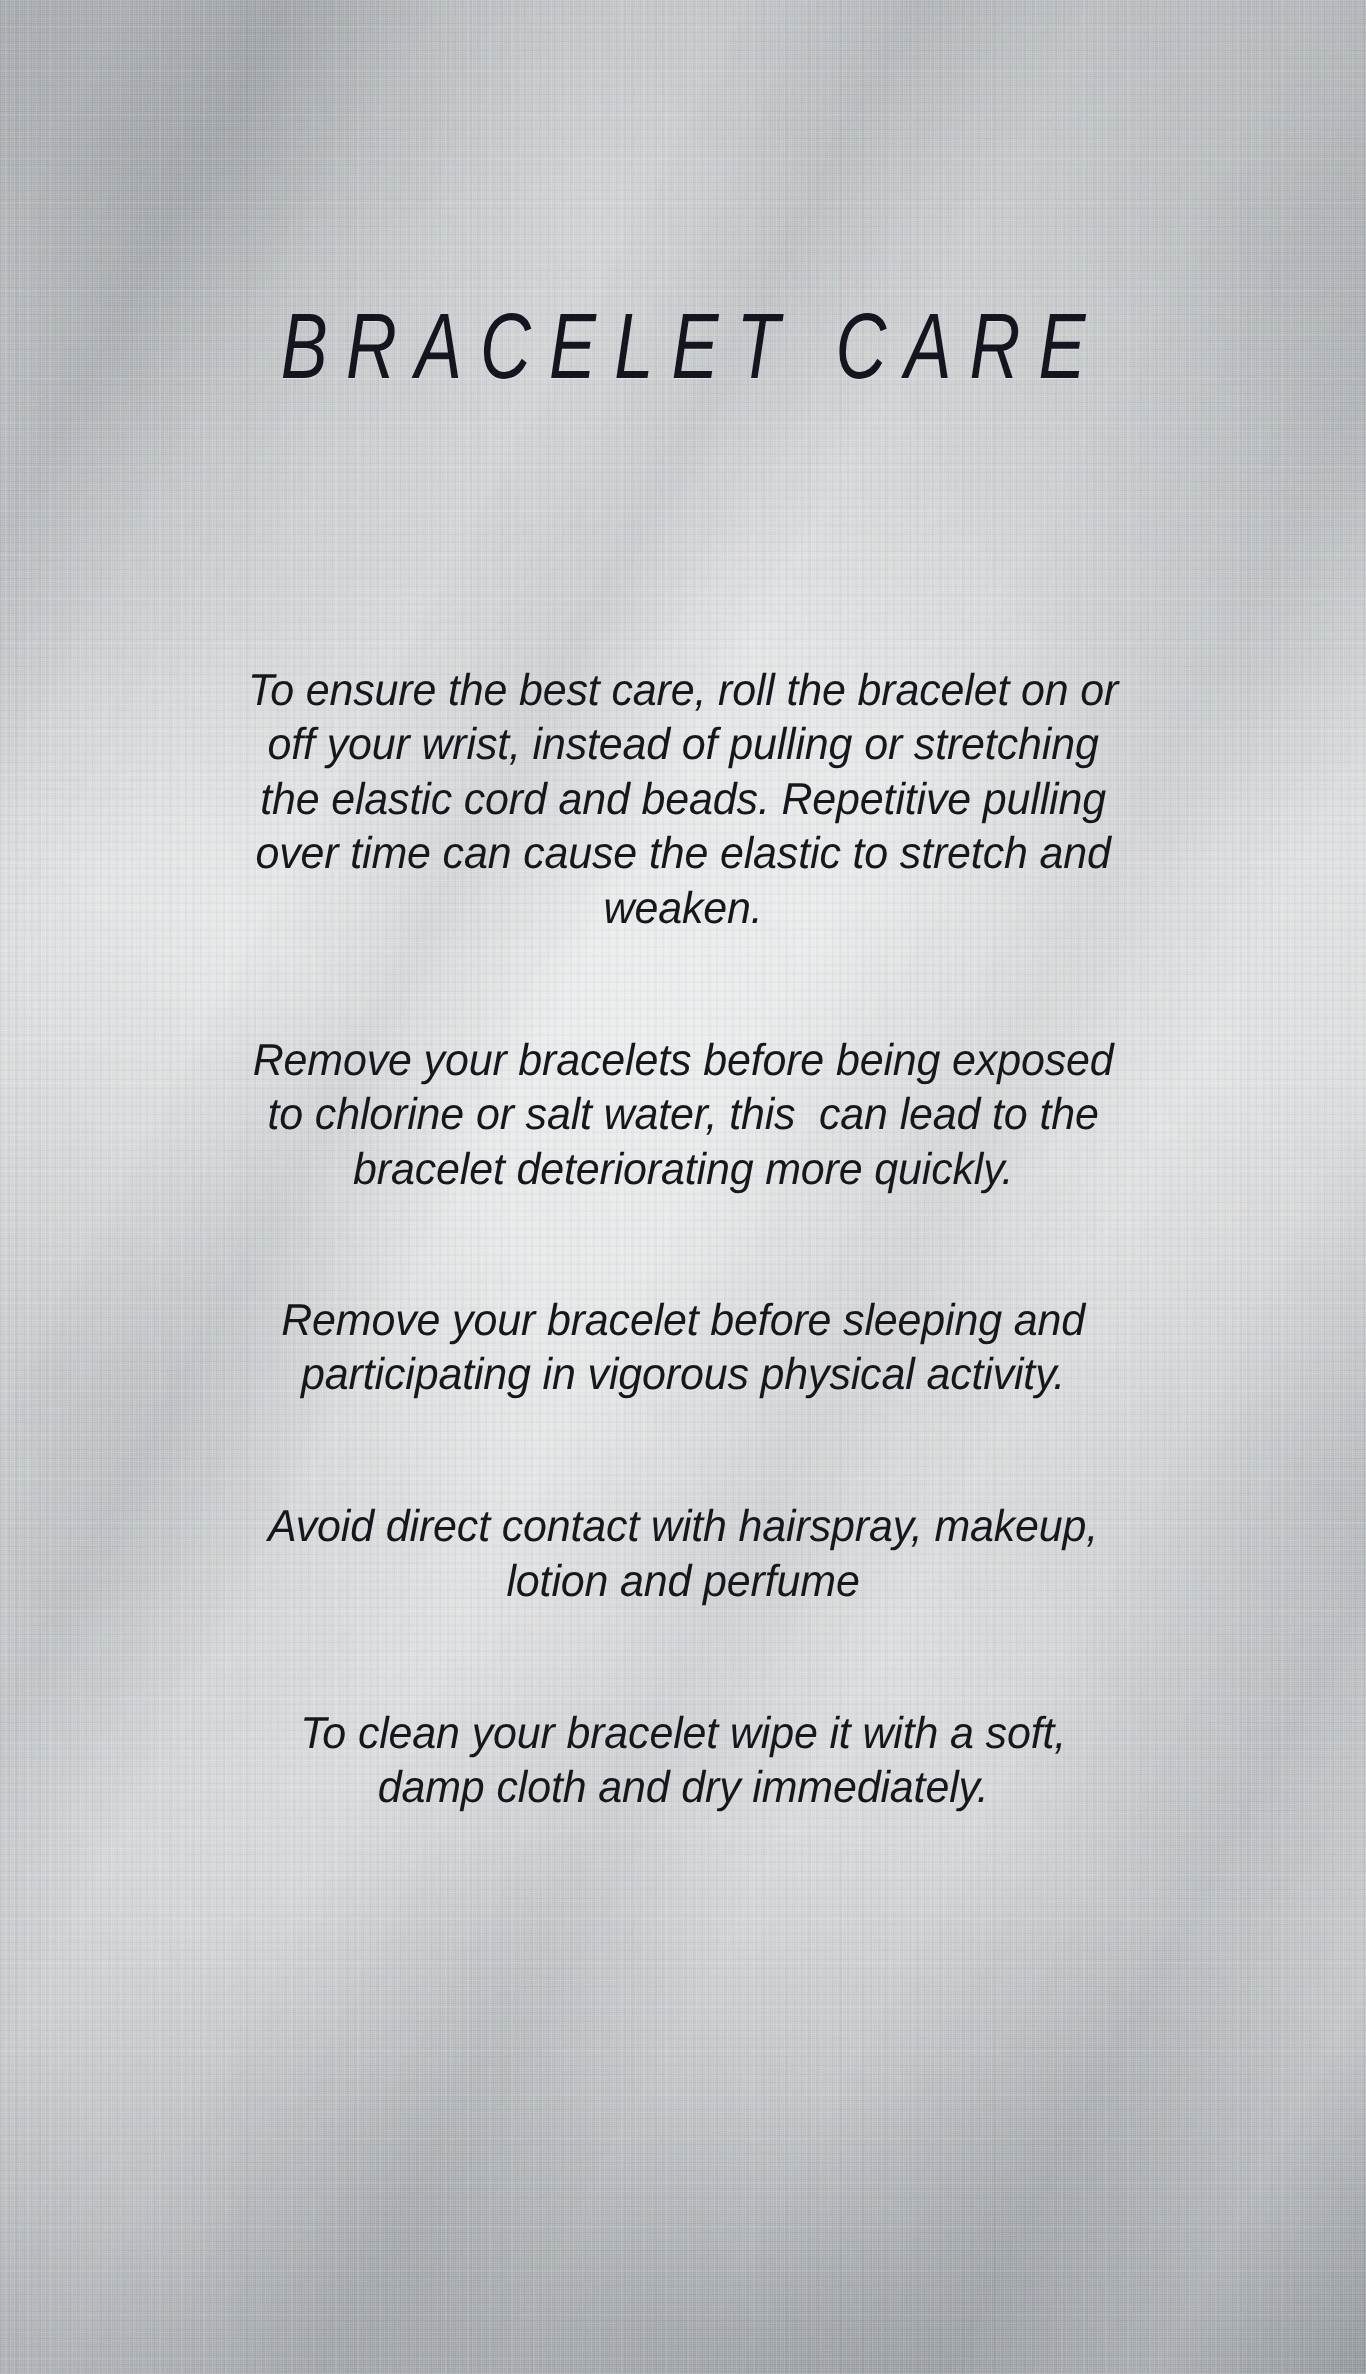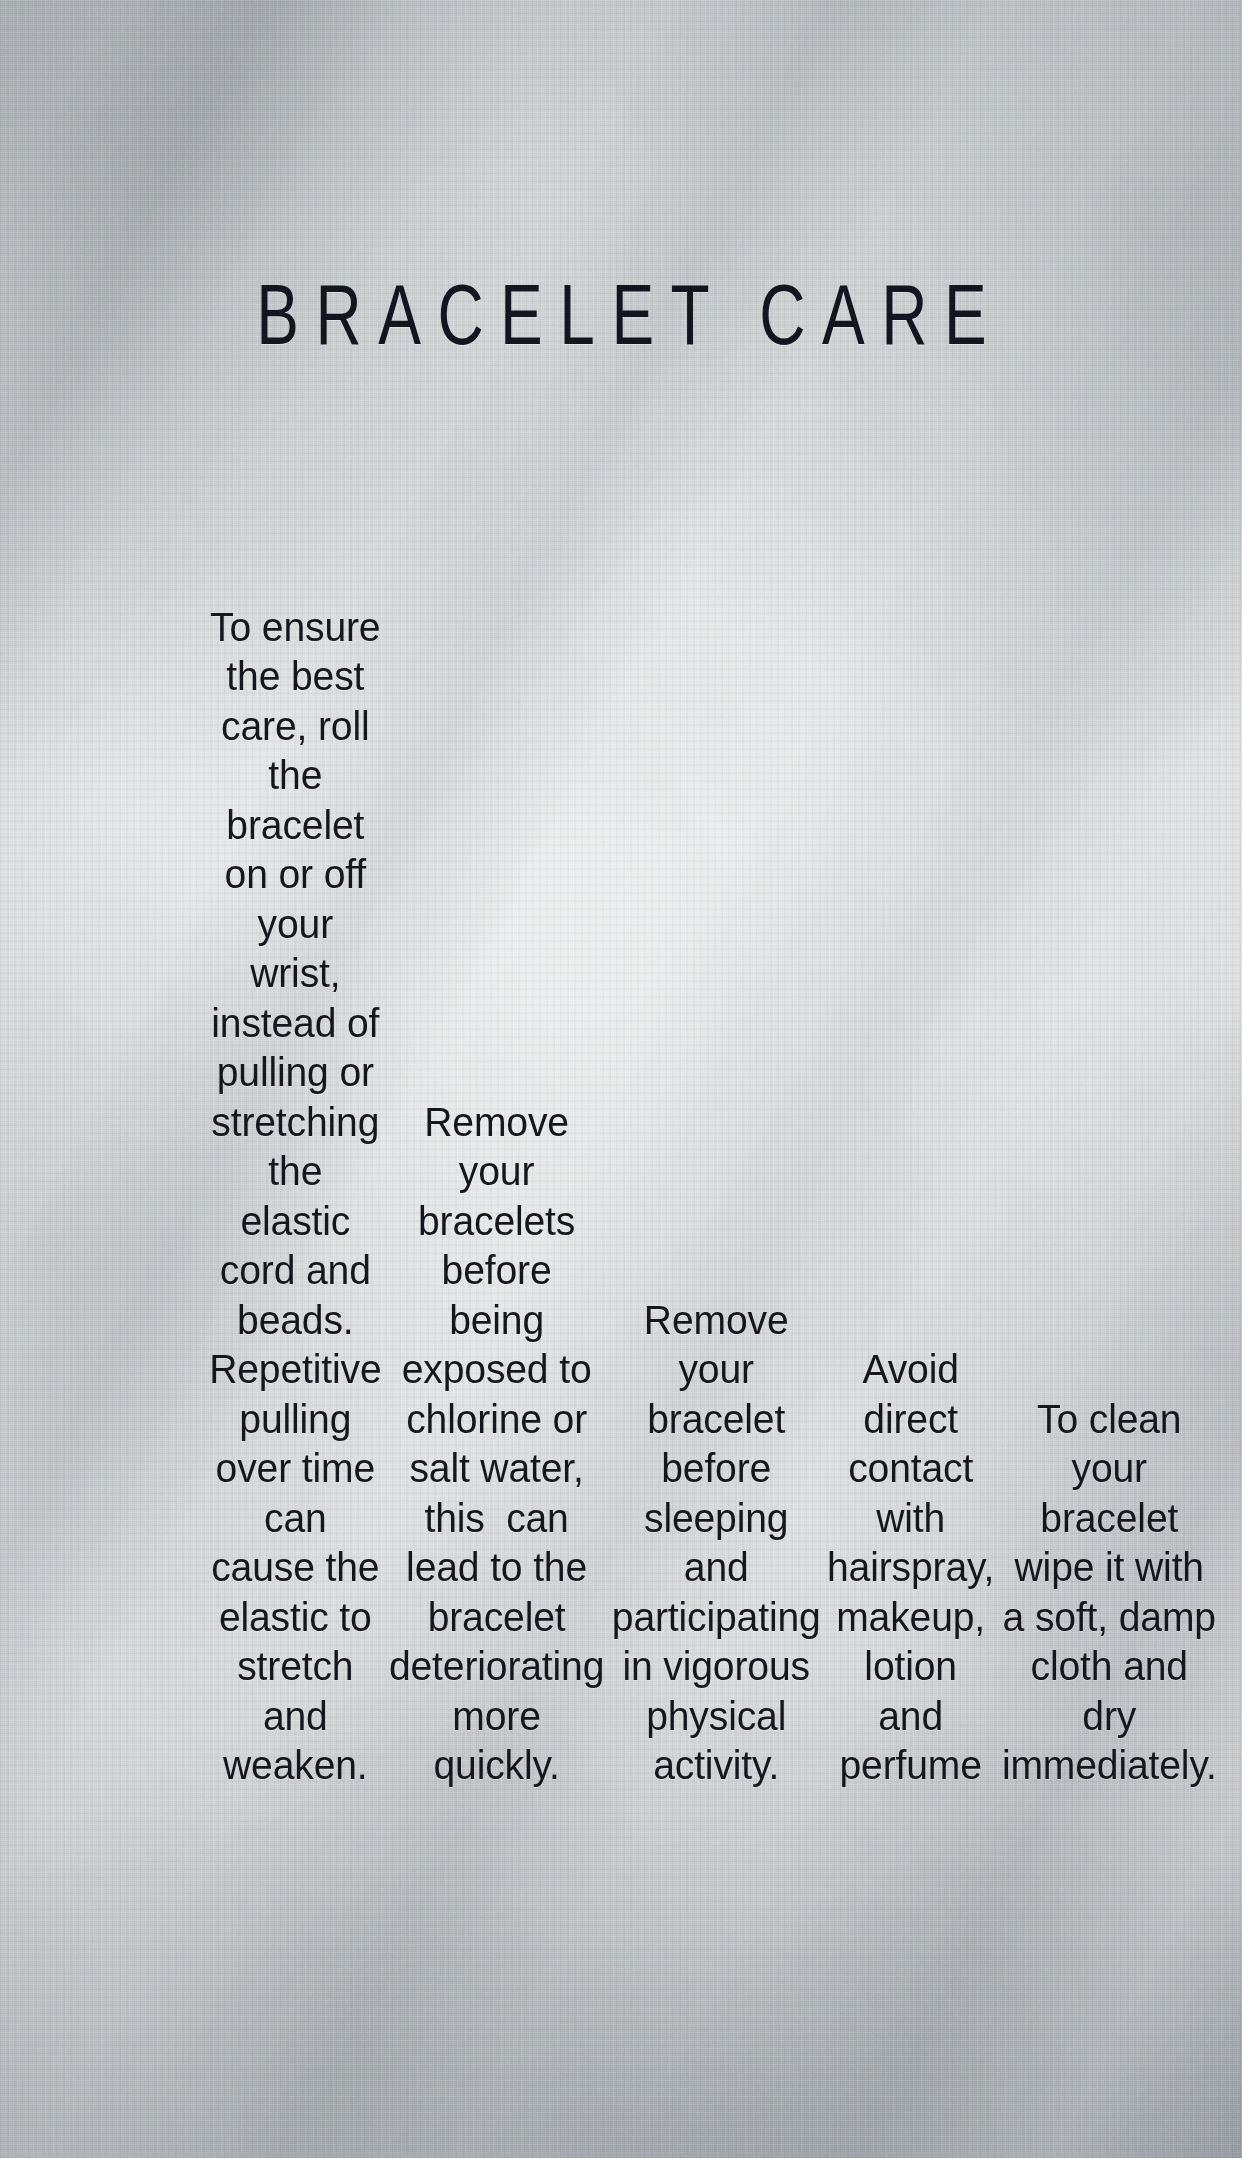--- a/index.html
+++ b/index.html
@@ -12,20 +12,21 @@
     font-family: "Liberation Sans", "DejaVu Sans", sans-serif;
   }
 
   #card {
     position: relative;
     width: 1242px;
     height: 2158px;
     overflow: hidden;
     background-color: #c6c8ca;
     isolation: isolate;
+    font-style: italic;
   }
 
   
   .layer {
     position: absolute;
     inset: 0;
     pointer-events: none;
   }
 
   .base-tone {
@@ -177,21 +178,21 @@
     white-space: nowrap;
     transform: scaleY(1.28) scaleX(0.97);
     transform-origin: center top;
     text-shadow: 0 1px 0 rgba(255,255,255,0.35);
   }
 
   #body-copy {
     margin-top: 180px;
     width: 830px;
     display: flex;
-    flex-direction: row;
+    flex-direction: column;
     align-items: flex-end;
   }
 
   .para {
     width: 100%;
     text-align: center;
     color: #15171d;
     font-family: "Liberation Sans", "DejaVu Sans", sans-serif;
     font-size: 40.5px;
     line-height: 49.5px;

